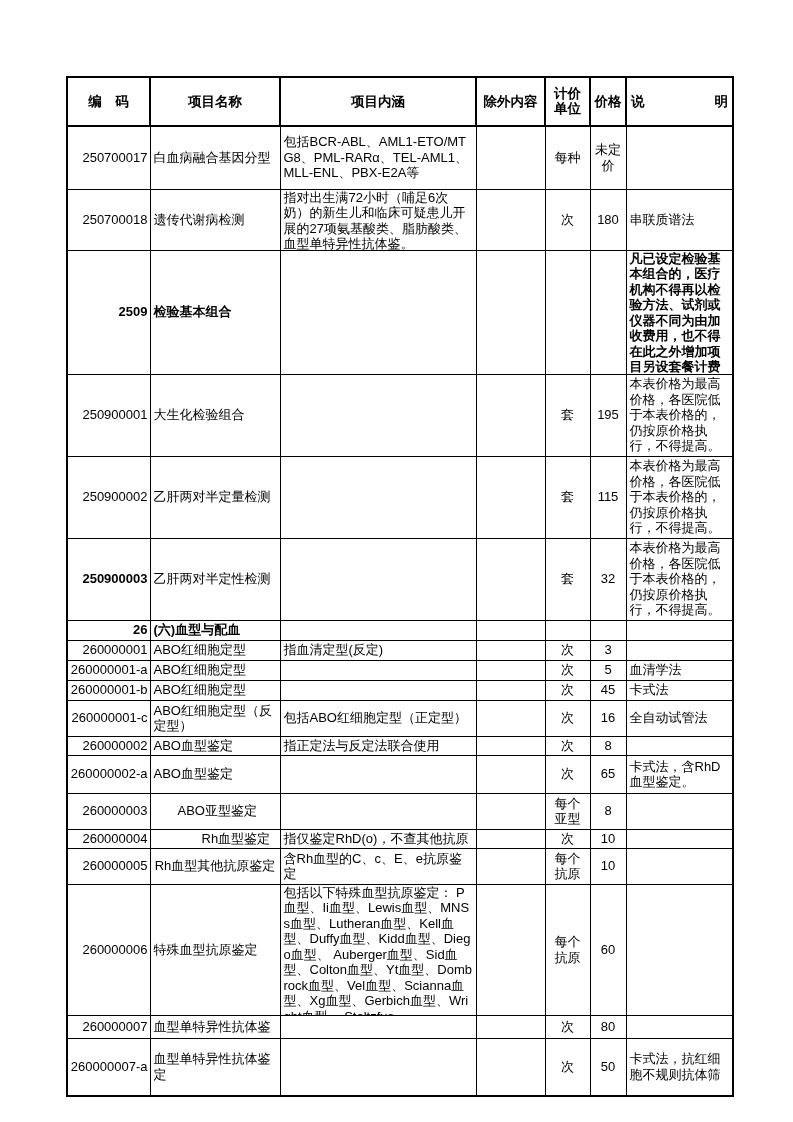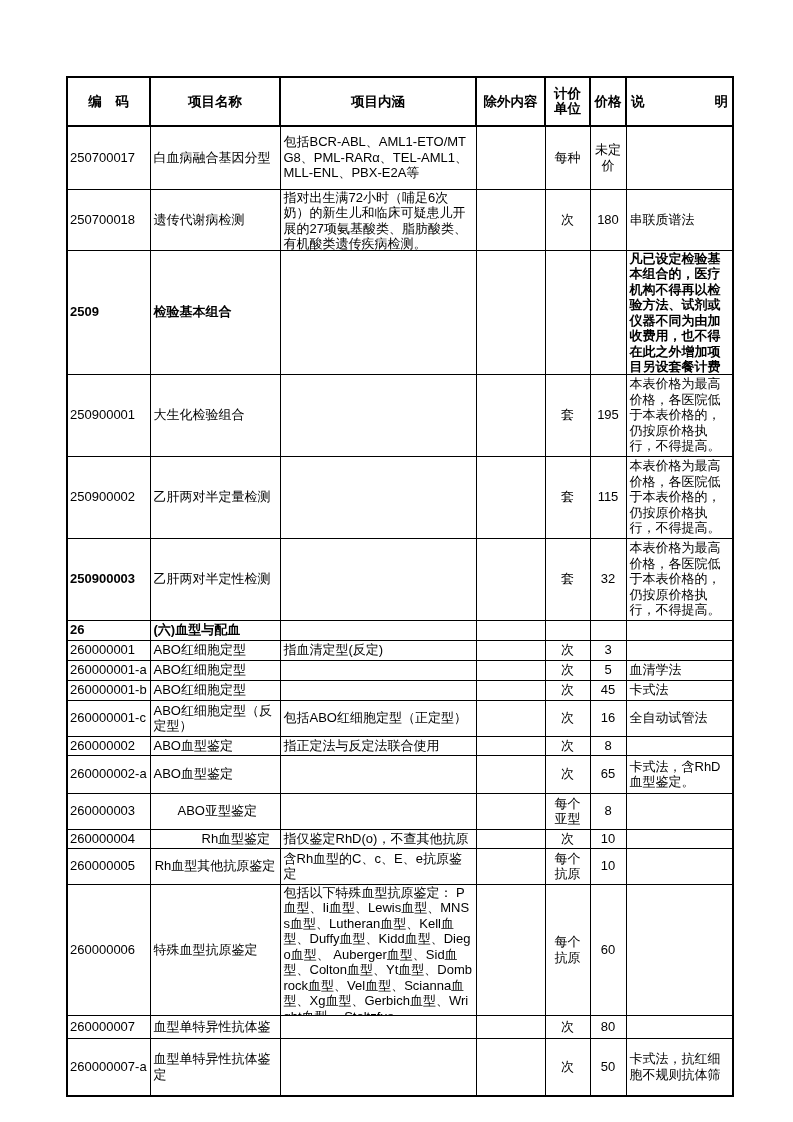--- a/index.html
+++ b/index.html
@@ -31,21 +31,21 @@
     font-size:13.5px;
     text-align:center;
     height:30px;
     white-space:pre-line;
   }
   
   .cw{display:flex;overflow:hidden;padding:0 3px;}
   .ct{margin-top:auto;margin-bottom:auto;white-space:pre-line;word-break:break-all;}
   td.c-unit .cw, td.c-price .cw{justify-content:center;padding:0 1px;}
   td.c-unit .ct, td.c-price .ct{text-align:center;}
-  td.c-code .cw{padding:0 2px;}
+  td.c-code .cw{padding:0 2px;justify-content:flex-end;}
   tr.section td{font-weight:bold;}
   th.h-note .hsplit{display:flex;justify-content:space-between;padding:0 4px;}
 </style>
 </head>
 <body>
 
 <div class="page">
   <table class="price">
     <colgroup>
       <col style="width:83px">
@@ -117,21 +117,21 @@
               <span class="ct">250700018</span>
             </div>
           </td>
       <td class="c-name">
             <div class="cw" style="height: 60px;">
               <span class="ct">遗传代谢病检测</span>
             </div>
           </td>
       <td class="c-content">
             <div class="cw" style="height: 60px;">
-              <span class="ct">指对出生满72小时（哺足6次奶）的新生儿和临床可疑患儿开展的27项氨基酸类、脂肪酸类、有机酸类遗传疾病检测。</span>
+              <span class="ct">指对出生满72小时（哺足6次奶）的新生儿和临床可疑患儿开展的27项氨基酸类、脂肪酸类、血型单特异性抗体鉴。</span>
             </div>
           </td>
       <td class="c-exclusion">
             <div class="cw" style="height: 60px;">
               <span class="ct"></span>
             </div>
           </td>
       <td class="c-unit">
             <div class="cw" style="height: 60px;">
               <span class="ct">次</span>

